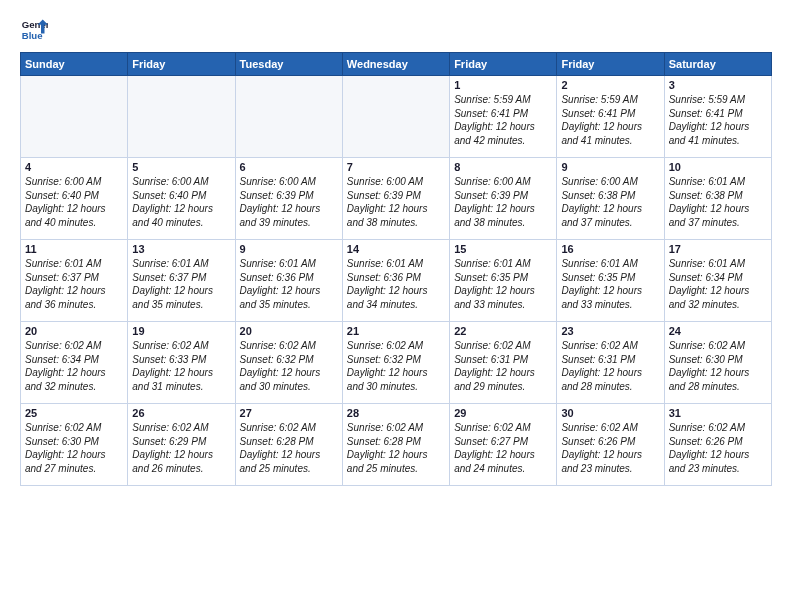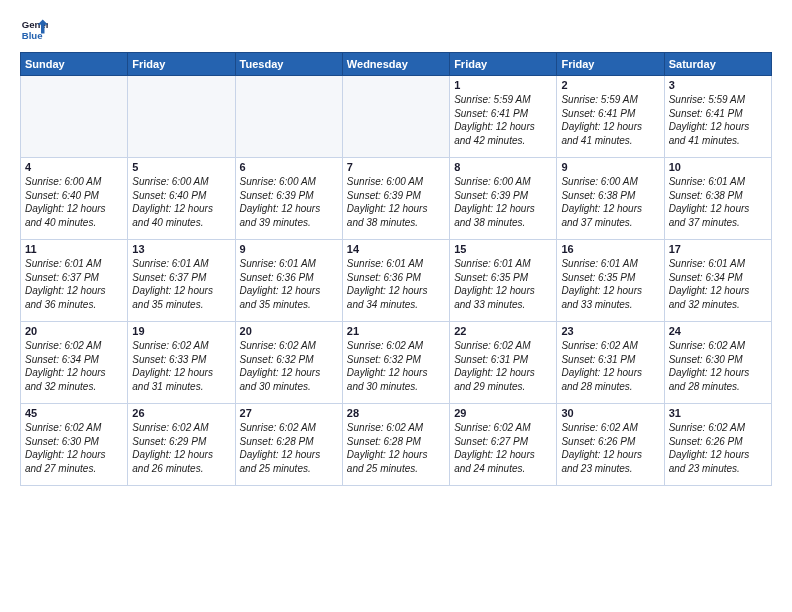--- a/index.html
+++ b/index.html
@@ -223,21 +223,21 @@
             <span class="day-number">23</span>
             <div class="cell-text">Sunrise: 6:02 AM<br>Sunset: 6:31 PM<br>Daylight: 12 hours<br>and 28 minutes.</div>
           </td>
           <td>
             <span class="day-number">24</span>
             <div class="cell-text">Sunrise: 6:02 AM<br>Sunset: 6:30 PM<br>Daylight: 12 hours<br>and 28 minutes.</div>
           </td>
         </tr>
         <tr>
           <td>
-            <span class="day-number">45</span>
+            <span class="day-number">25</span>
             <div class="cell-text">Sunrise: 6:02 AM<br>Sunset: 6:30 PM<br>Daylight: 12 hours<br>and 27 minutes.</div>
           </td>
           <td>
             <span class="day-number">26</span>
             <div class="cell-text">Sunrise: 6:02 AM<br>Sunset: 6:29 PM<br>Daylight: 12 hours<br>and 26 minutes.</div>
           </td>
           <td>
             <span class="day-number">27</span>
             <div class="cell-text">Sunrise: 6:02 AM<br>Sunset: 6:28 PM<br>Daylight: 12 hours<br>and 25 minutes.</div>
           </td>

